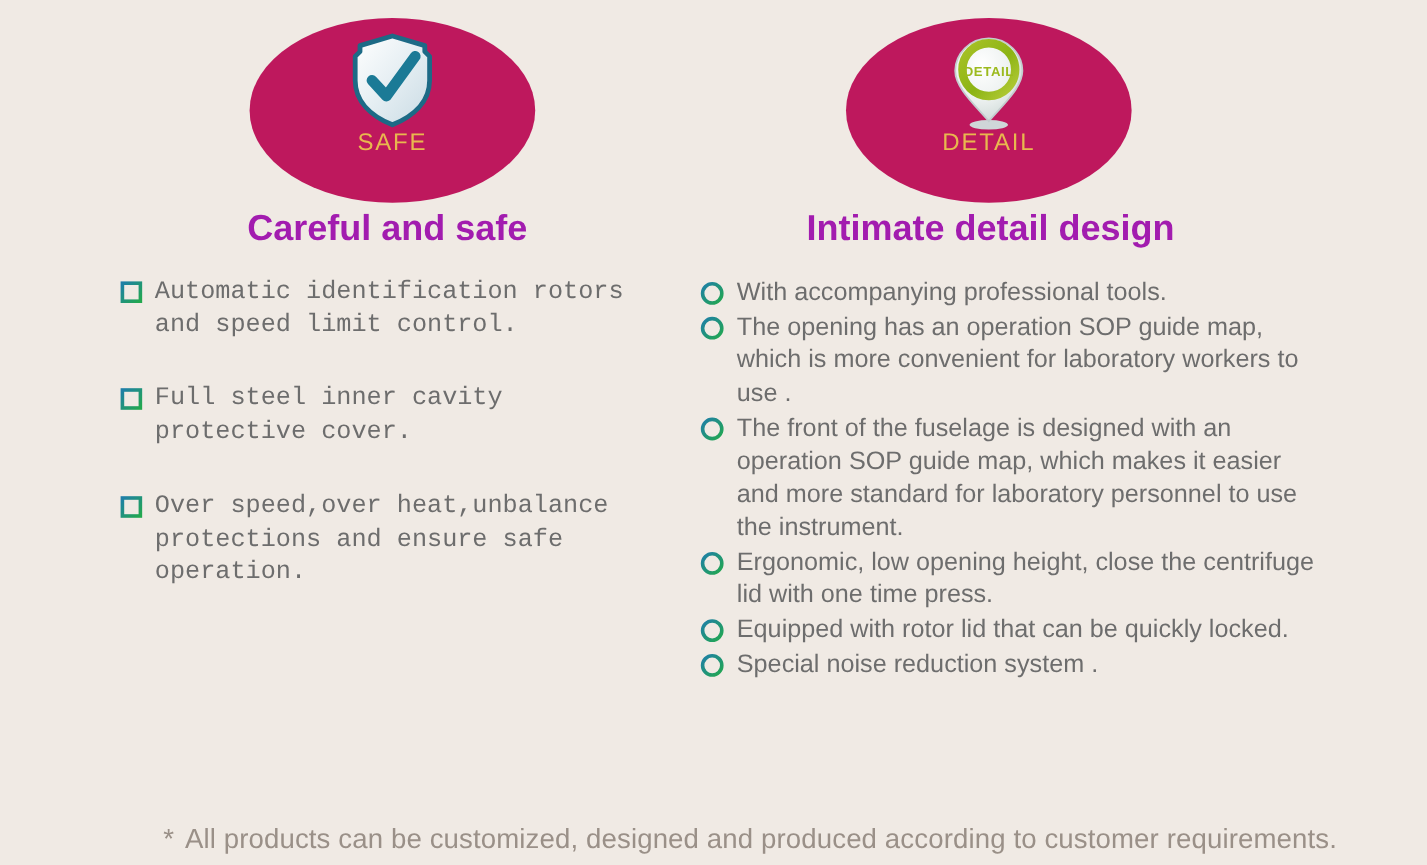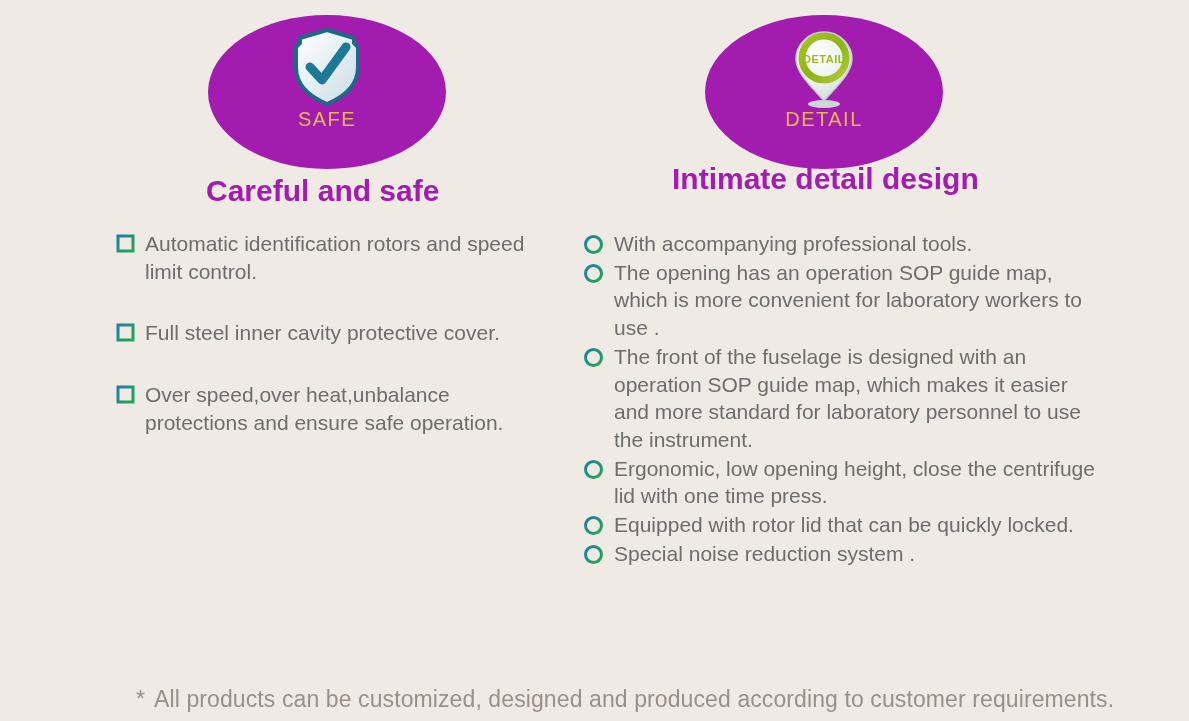--- a/index.html
+++ b/index.html
@@ -30,21 +30,21 @@
     left: 0;
     width: 1189px;
     height: 175px;
   }
 
   .badge {
     position: absolute;
     width: 238px;
     height: 154px;
     border-radius: 50%;
-    background: #a21caf;
+    background: #be185d;
     display: flex;
     flex-direction: column;
     align-items: center;
     justify-content: flex-start;
   }
   .badge-left  { left: 208px; top: 15px; }
   .badge-right { left: 705px; top: 15px; }
 
   .badge-art {
     margin-top: 12px;
@@ -67,28 +67,28 @@
   
   .heading {
     position: absolute;
     font-size: 30px;
     font-weight: bold;
     color: #a21caf;
     line-height: 1;
     white-space: nowrap;
   }
   .heading-left  { left: 206px; top: 176px; }
-  .heading-right { left: 672px; top: 164px; }
+  .heading-right { left: 672px; top: 176px; }
 
   
   .col {
     position: absolute;
     top: 230px;
   }
-  .col-left  { left: 116px;  width: 440px; }
+  .col-left  { left: 100px;  width: 440px; font-family: Liberation Mono, monospace; }
   .col-right { left: 583px;  width: 520px; }
 
   ul.feature-list {
     list-style: none;
     margin: 0;
     padding: 0;
   }
 
   .feature-item {
     display: flex;

